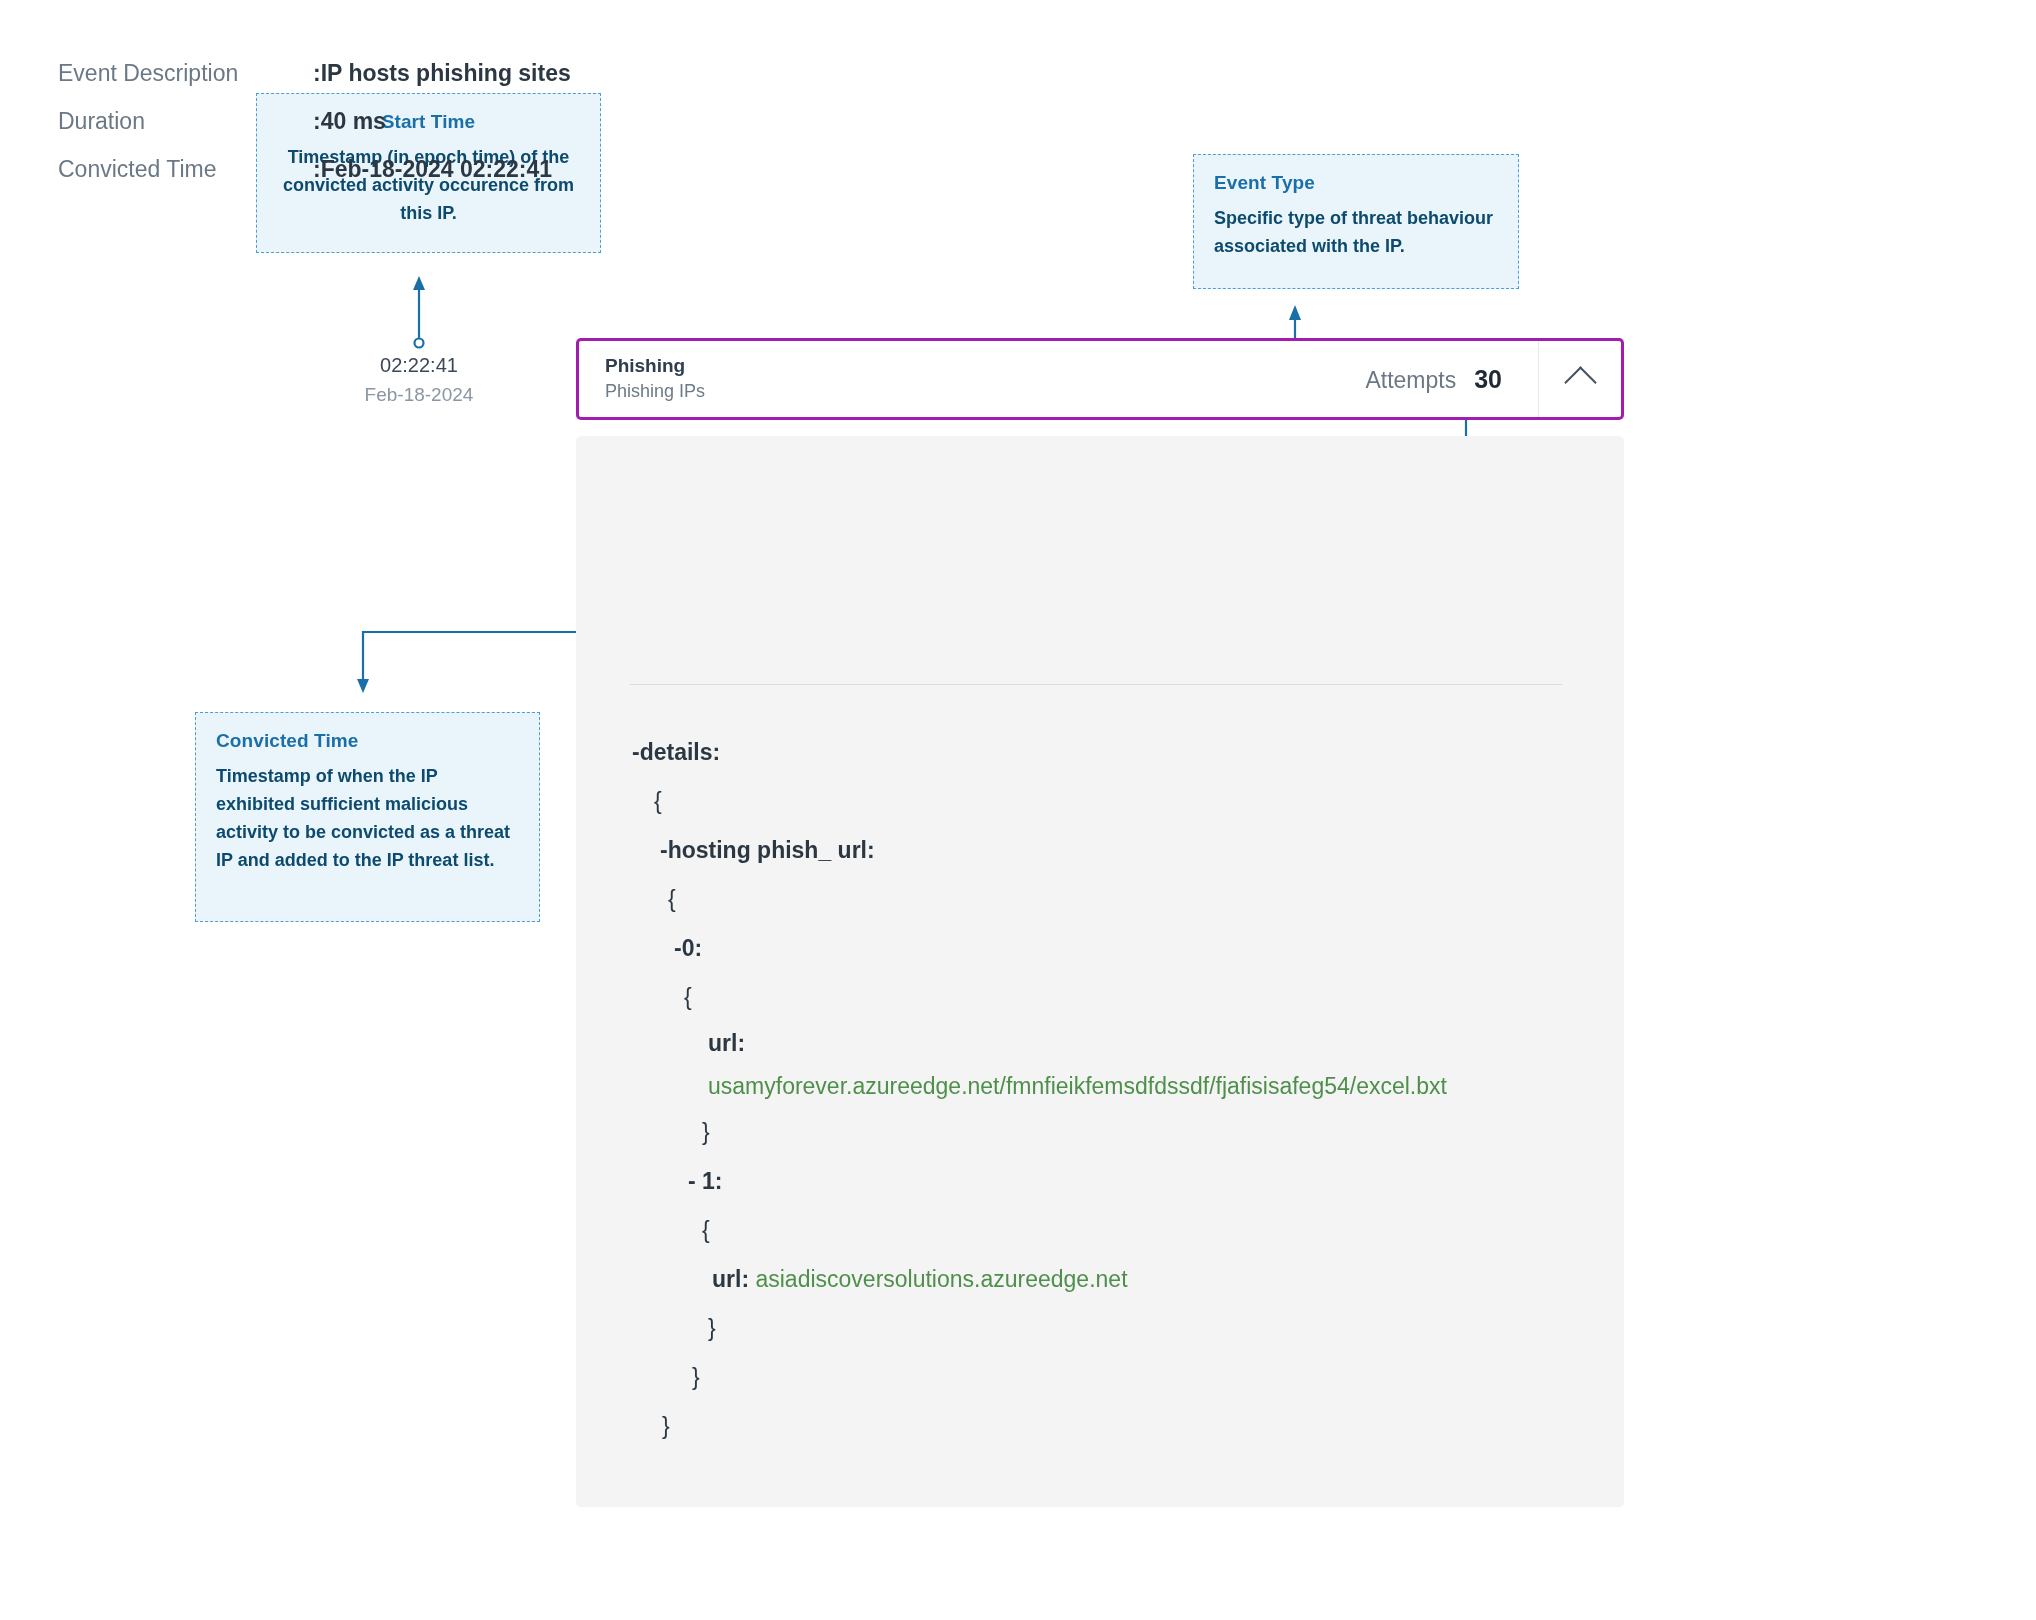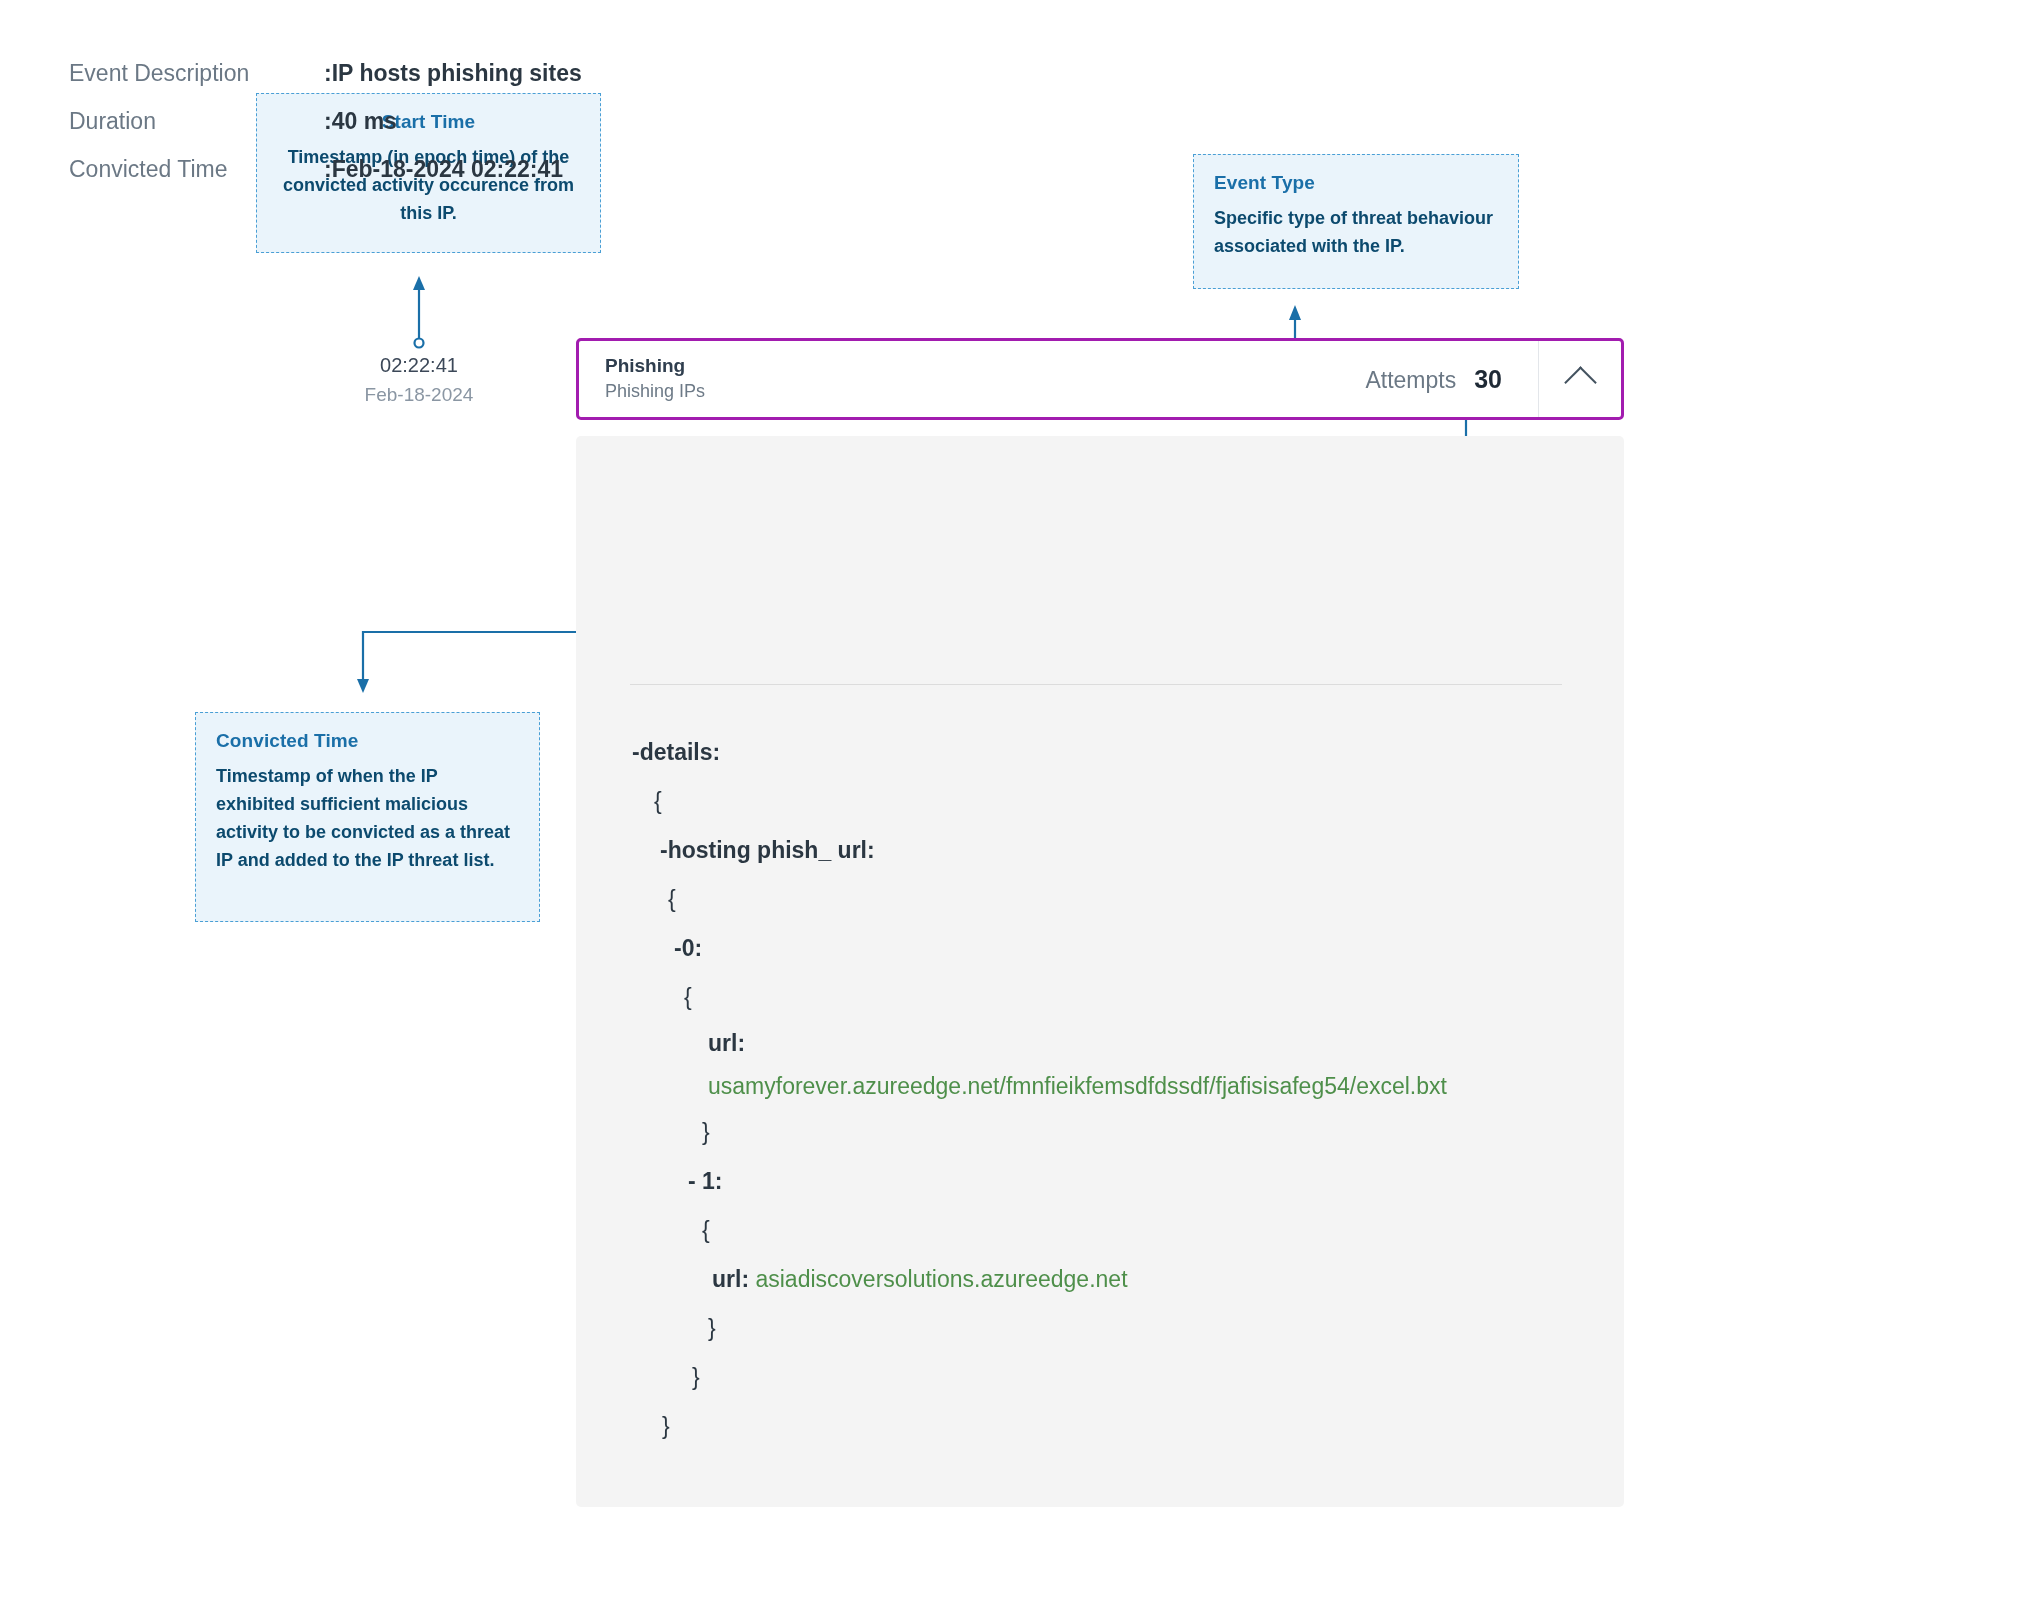--- a/index.html
+++ b/index.html
@@ -132,21 +132,21 @@
     top: 436px;
     width: 1048px;
     height: 1071px;
     background: #f4f4f4;
     border-radius: 5px;
     box-sizing: border-box;
   }
 
   .kv {
     position: absolute;
-    left: 69px;
+    left: 58px;
     top: 60px;
     width: 700px;
   }
   .kv-row {
     display: flex;
     align-items: baseline;
     margin-bottom: 21px;
   }
   .kv-key {
     width: 255px;

